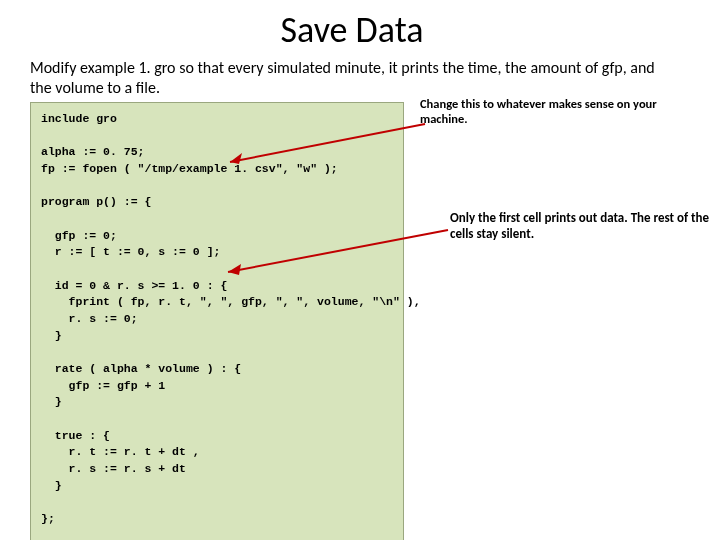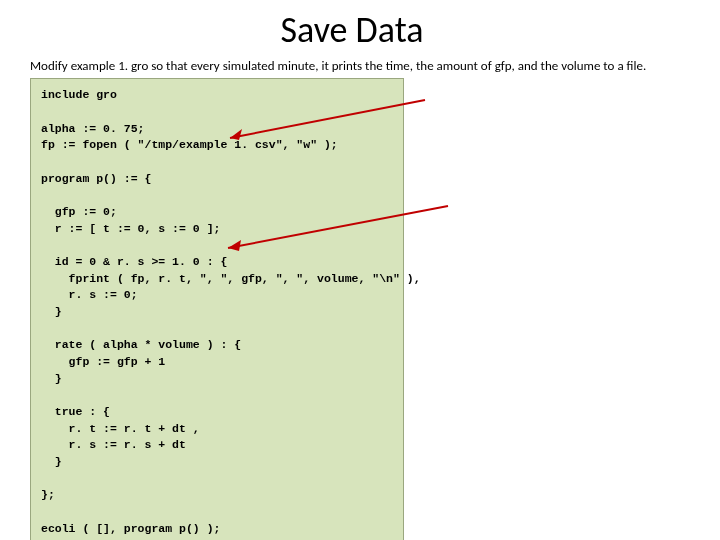--- a/index.html
+++ b/index.html
@@ -1,19 +1,19 @@
 <!DOCTYPE html>
 <html><head>
 <meta charset="utf-8">
 <style>
   * { box-sizing: border-box; margin: 0; padding: 0; }
   html, body { width: 720px; height: 540px; background: #fff; font-family: Calibri, Arial, sans-serif; color: #000; }
   .slide { position: relative; width: 720px; height: 540px; padding: 8px 46px 0 30px; }
   .title { font-size: 36px; font-weight: 400; text-align: center; margin-bottom: 6px; }
-  .intro { font-size: 13px; line-height: 1.25; margin-bottom: 2px; }
+  .intro { font-size: 16px; line-height: 1.25; margin-bottom: 2px; }
   .content-area { position: relative; }
   .code-block {
     position: relative;
     background: #d7e4bc;
     border: 1px solid #9aa77f;
     font-family: "Courier New", Courier, monospace;
     font-size: 11.5px;
     font-weight: bold;
     line-height: 1.45;
     padding: 8px 10px 8px 10px;
@@ -35,20 +35,22 @@
 </style>
 </head>
 <body>
 
 <div class="slide">
   <h1 class="title">Save Data</h1>
   <p class="intro">Modify example 1. gro so that every simulated minute, it prints the time, the amount of gfp, and the volume to a file.</p>
 
   <div class="content-area">
 
+    <div class="note note1">Change this to whatever makes sense on your machine.</div>
+    <div class="note note2">Only the first cell prints out data. The rest of the cells stay silent.</div>
 
     <div class="code-block">include gro
 
 alpha := 0. 75;
 fp := fopen ( "/tmp/example 1. csv", "w" );
 
 program p() := {
 
   gfp := 0;
   r := [ t := 0, s := 0 ];

